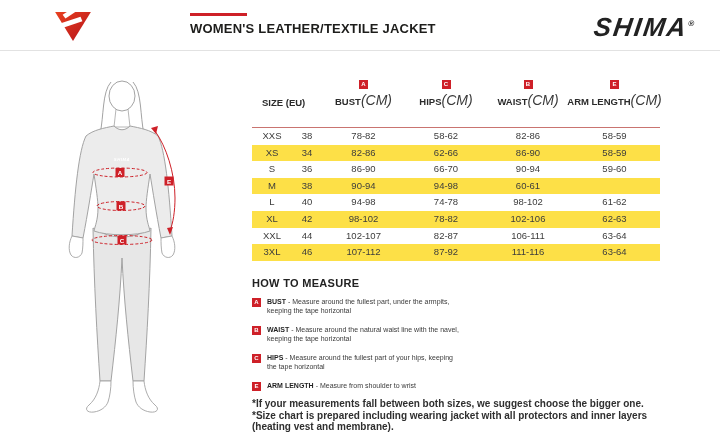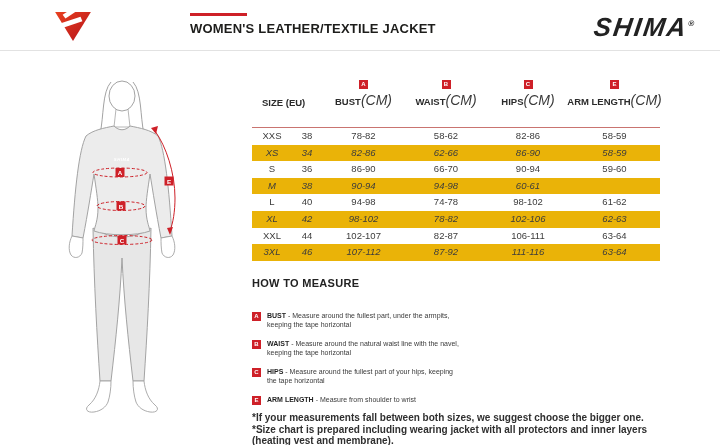--- a/index.html
+++ b/index.html
@@ -23,24 +23,24 @@
   .thead{display:grid;grid-template-columns:70px 83px 82px 82px 91px;align-items:end;
     border-bottom:1.5px solid #c97470;padding-bottom:19px;}
   .th{display:flex;flex-direction:column;align-items:center;gap:3px;}
   .th.first{align-items:flex-start;padding-left:10px;}
   .th-label{font-size:9.5px;font-weight:bold;color:#2b2b2b;white-space:nowrap;}
   .th-label .unit{font-weight:normal;font-size:14px;color:#3a3a3a;font-style:italic;}
   .badge{width:9px;height:9px;background:#ce2028;color:#fff;font-size:6px;font-weight:bold;
     line-height:9px;text-align:center;display:inline-block;}
   .tbody .tr{display:grid;grid-template-columns:40px 30px 83px 82px 82px 91px;
     height:16.6px;line-height:16.6px;font-size:9.5px;color:#3c3c3c;text-align:center;}
-  .tbody .tr.alt{background:#eab308;font-style:italic;}
+  .tbody .tr.alt{background:#fde047;}
   
   .howto{position:absolute;left:252px;top:277px;width:410px;}
-  .howto-title{font-size:11px;font-weight:bold;color:#222;letter-spacing:.3px;margin-bottom:23px;}
+  .howto-title{font-size:11px;font-weight:bold;color:#222;letter-spacing:.3px;margin-bottom:9px;}
   .hitem{display:flex;gap:6px;margin-bottom:11px;}
   .hitem .badge{flex:0 0 9px;margin-top:0;}
   .hitem-text{font-size:7px;line-height:8.5px;color:#3a3a3a;max-width:192px;}
   .hitem-text b{color:#1f1f1f;}
   .footnote{font-size:10px;font-weight:bold;color:#2f2f2f;line-height:11.5px;}
 </style>
 </head>
 <body>
 
 <div class="header">
@@ -112,26 +112,26 @@
 <div class="size-table">
   <div class="thead">
     <div class="th first">
       <span class="th-label"><b>SIZE (EU)</b></span>
     </div>
     <div class="th">
       <span class="badge">A</span>
       <span class="th-label"><b>BUST</b><span class="unit">(CM)</span></span>
     </div>
     <div class="th">
+      <span class="badge">C</span>
+      <span class="th-label"><b>HIPS</b><span class="unit">(CM)</span></span>
+    </div>
+    <div class="th">
       <span class="badge">B</span>
       <span class="th-label"><b>WAIST</b><span class="unit">(CM)</span></span>
-    </div>
-    <div class="th">
-      <span class="badge">C</span>
-      <span class="th-label"><b>HIPS</b><span class="unit">(CM)</span></span>
     </div>
     <div class="th">
       <span class="badge">E</span>
       <span class="th-label"><b>ARM LENGTH</b><span class="unit">(CM)</span></span>
     </div>
   </div>
   <div class="tbody">
     <div class="tr">
       <div>XXS</div>
       <div>38</div>

